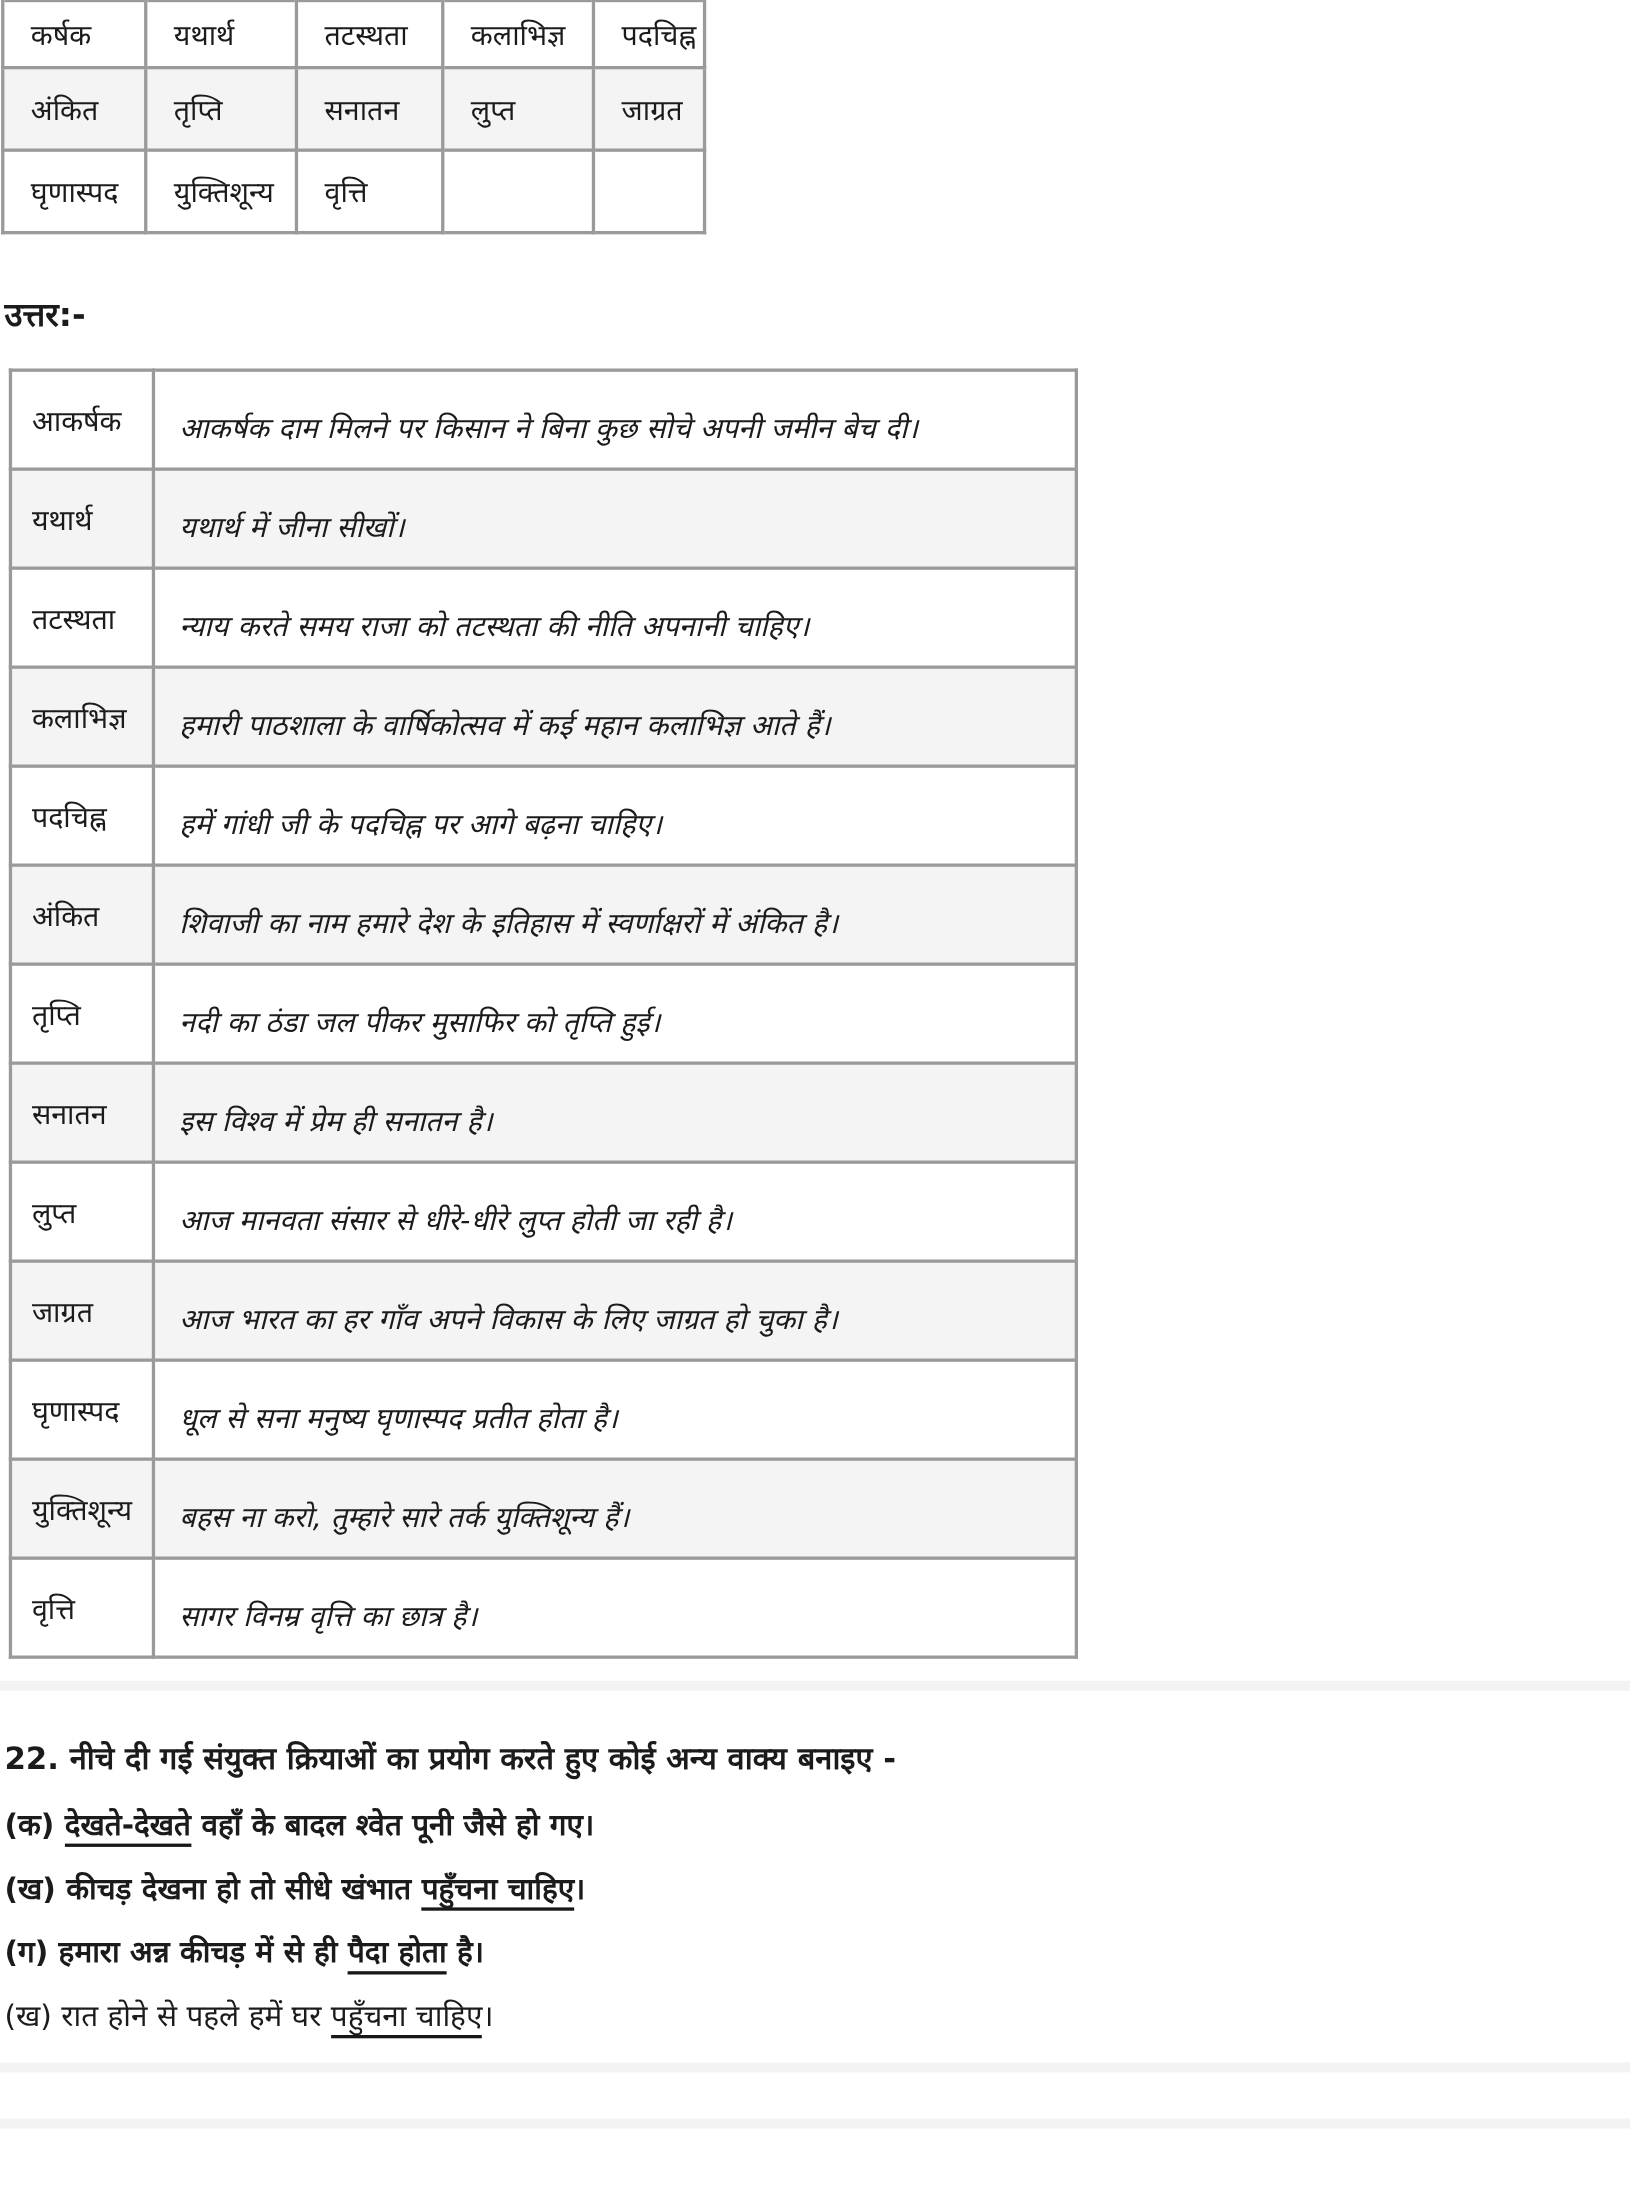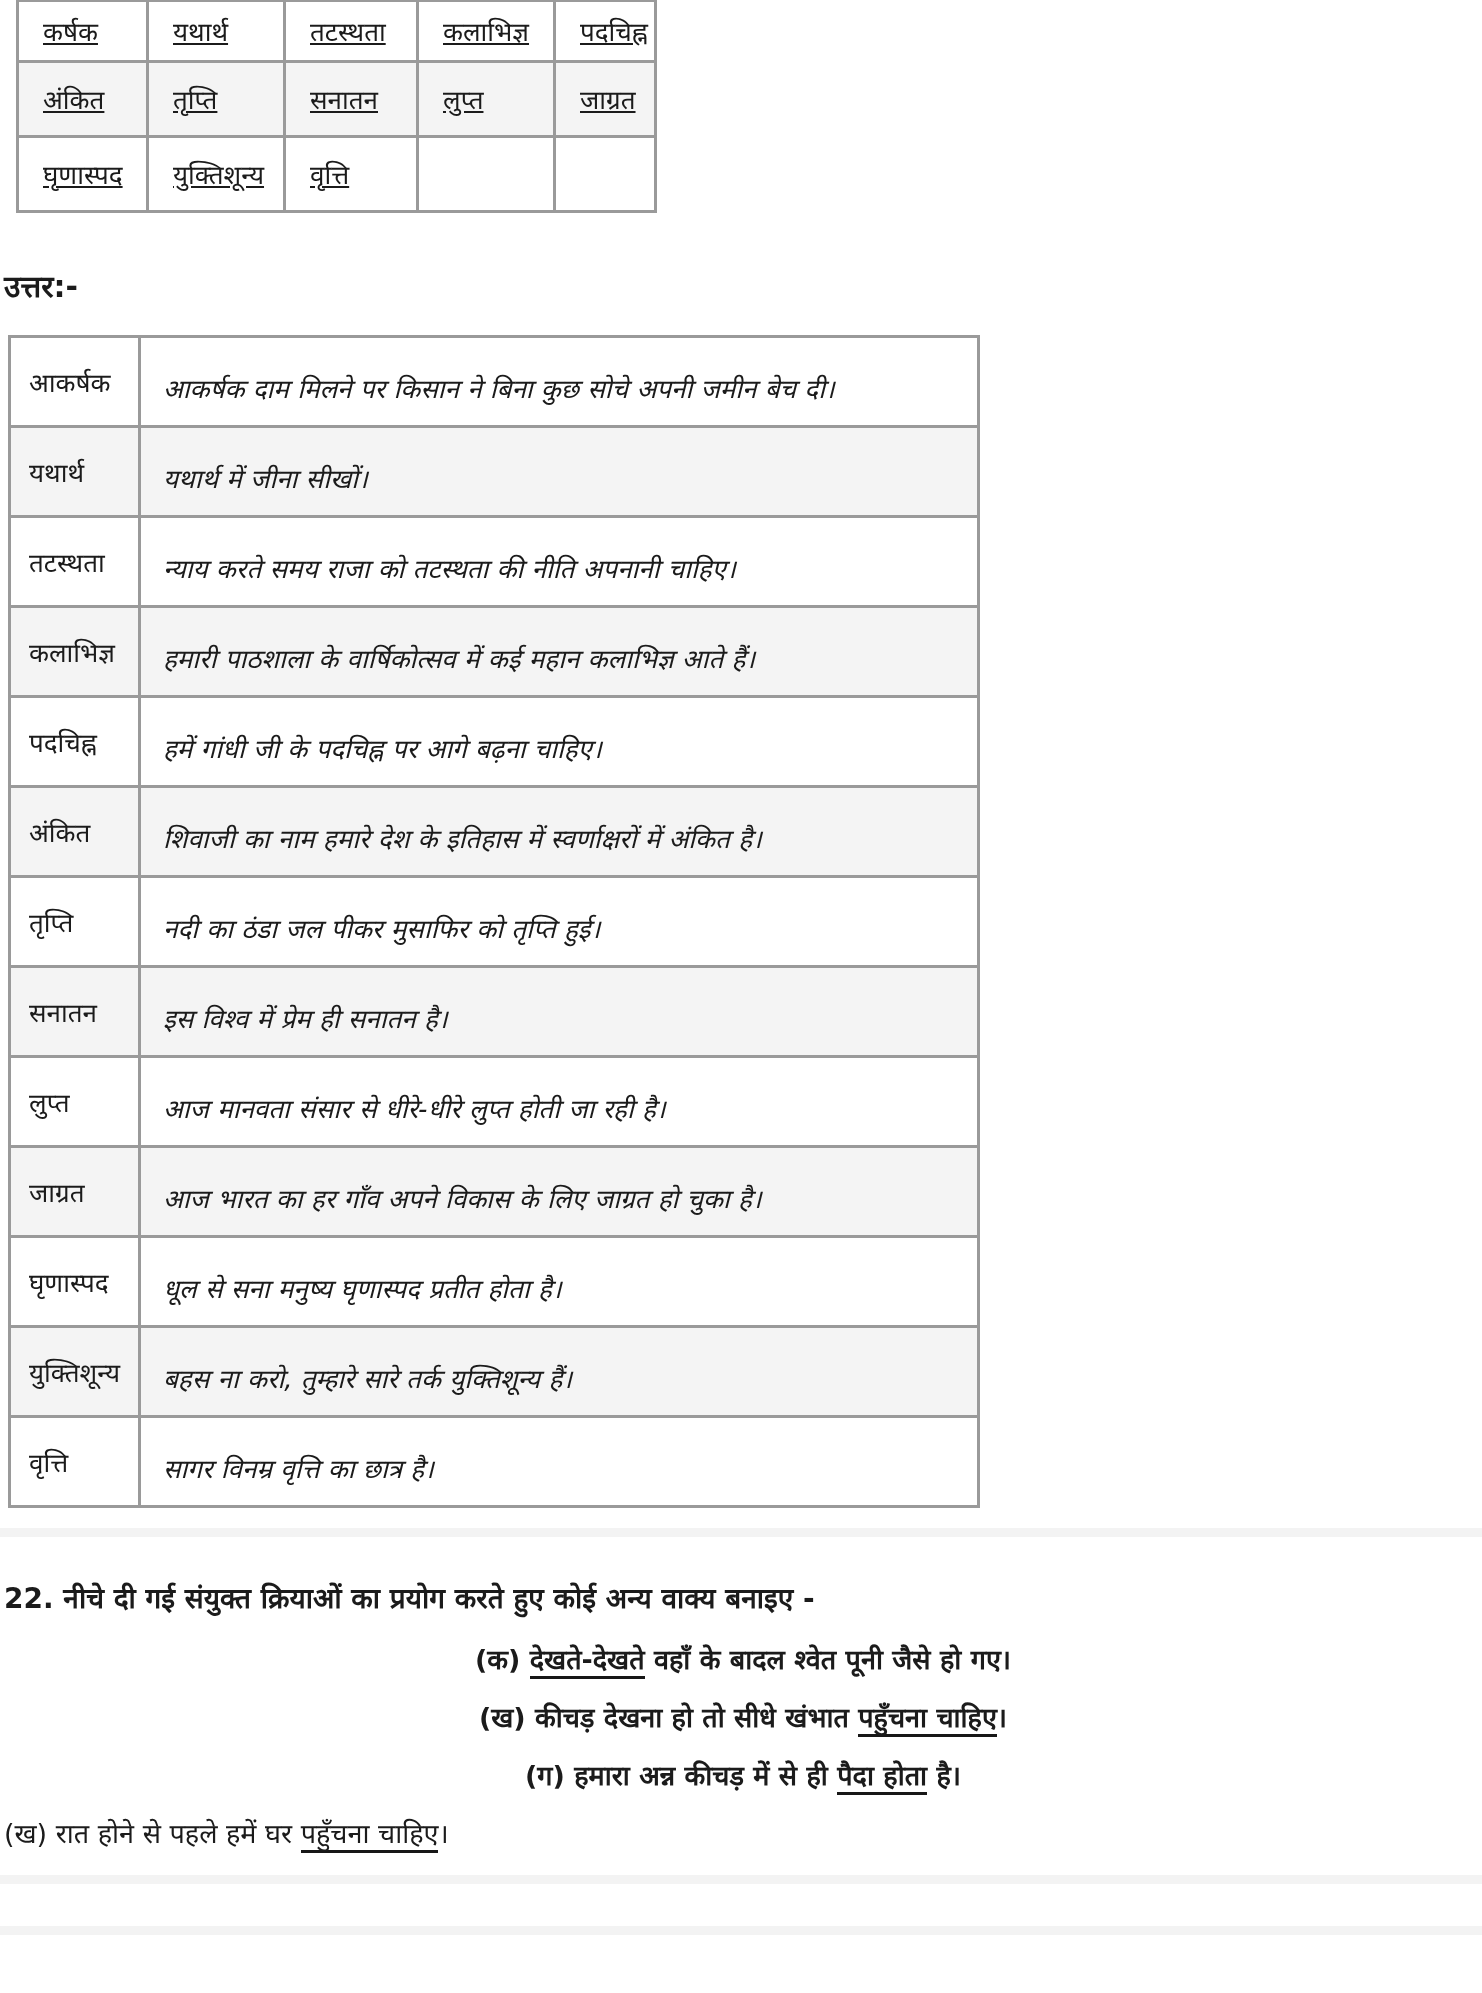--- a/index.html
+++ b/index.html
@@ -6,21 +6,21 @@
   body{
     width:1482px;height:1993px;overflow:hidden;
     background:#ffffff;color:#1b1b1b;
     font-family:"DejaVu Sans","Liberation Sans",sans-serif;
   }
   .page{position:relative;width:1482px;height:1993px;}
 
   table{border-collapse:collapse;table-layout:fixed;}
 
   
-  .word-grid{margin:0 0 0 16px;text-decoration:underline;}
+  .word-grid{margin:0 0 0 1px;}
   .word-grid td{
     border:3px solid #9a9a9a;font-size:26px;vertical-align:middle;
     padding:0 6px 0 24px;background:#ffffff;overflow:hidden;white-space:nowrap;
   }
   .word-grid tr:nth-child(1) td{height:58px;border-top-width:2px;}
   .word-grid tr:nth-child(2) td{height:72px;background:#f4f4f4;}
   .word-grid tr:nth-child(3) td{height:72px;}
 
   
   .heading{font-weight:bold;font-size:30px;margin:56px 0 0 4px;line-height:36px;}
@@ -38,21 +38,21 @@
 
   
   .divider{height:9px;background:#f3f3f3;width:1482px;}
   .divider.d1{margin-top:20px;}
   .divider.d2{margin-top:12px;}
   .divider.d3{margin-top:42px;}
 
   
   .q-title{font-weight:bold;font-size:28px;line-height:36px;margin:44px 16px 26px 4px;}
   .q-line{font-size:27px;line-height:34px;margin:0 0 24px 4px;font-weight:normal;}
-  .q-line.bold{font-weight:bold;text-align:center;}
+  .q-line.bold{font-weight:bold;}
   .bold{font-weight:bold;}
   .ul{border-bottom:3px solid #171717;padding-bottom:1px;}
 </style>
 </head>
 <body>
 
 <div class="page">
 
   <table class="word-grid">
     <colgroup>

